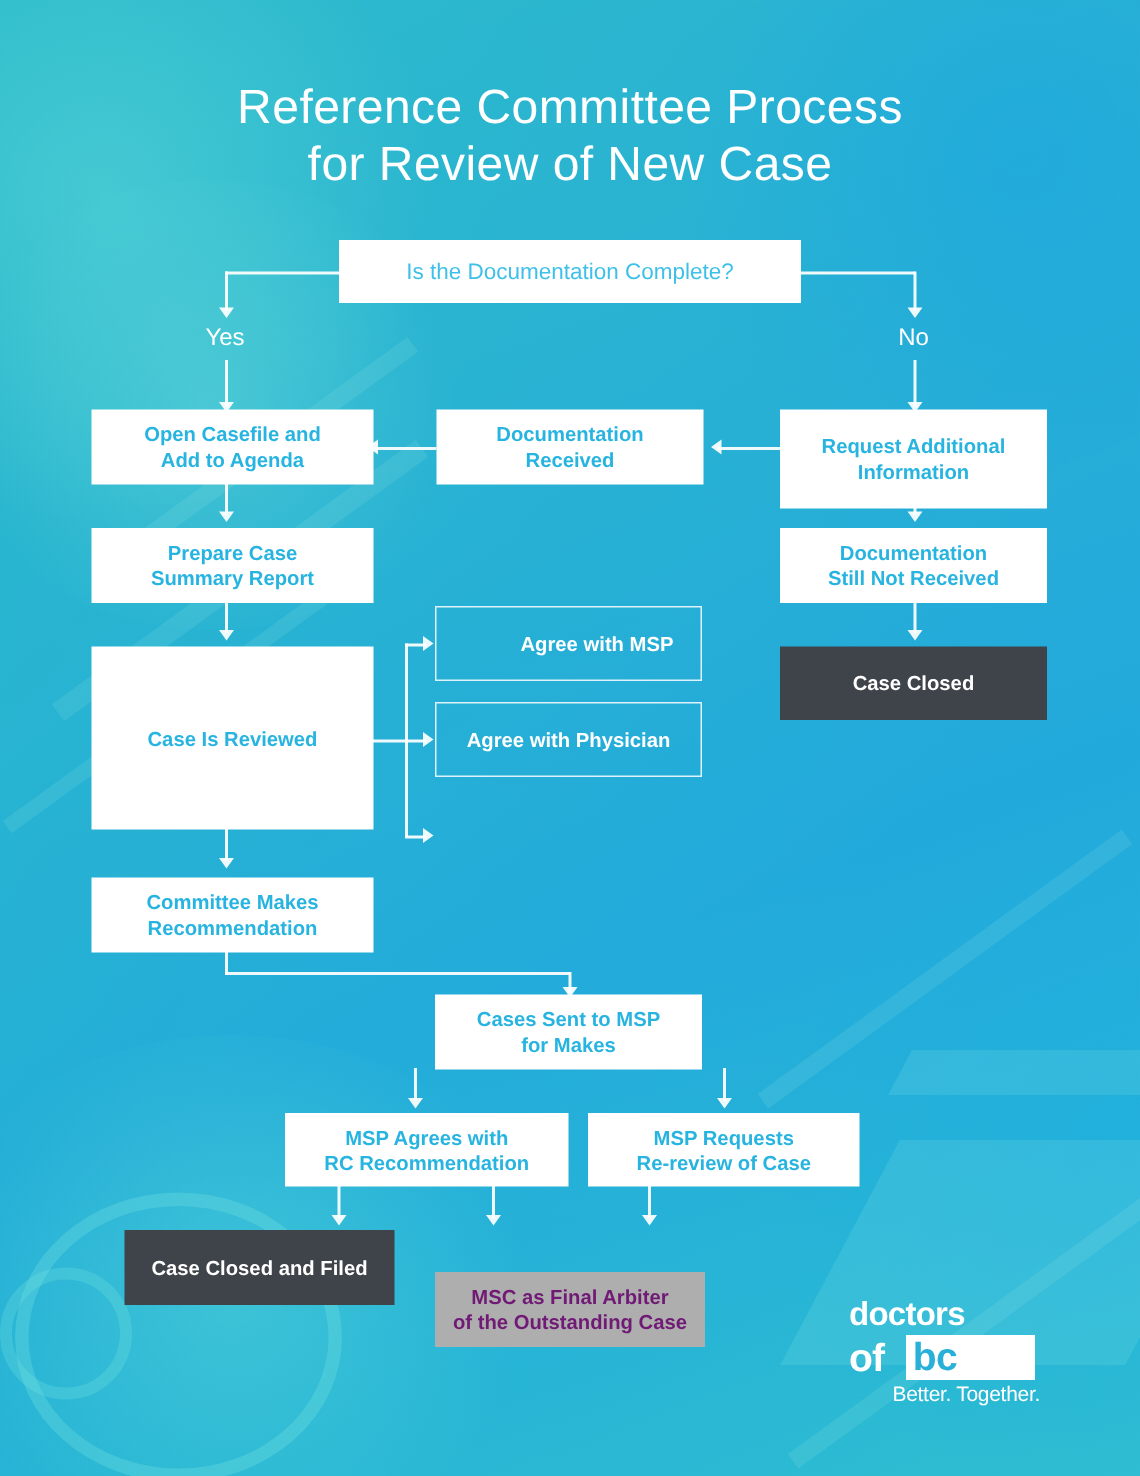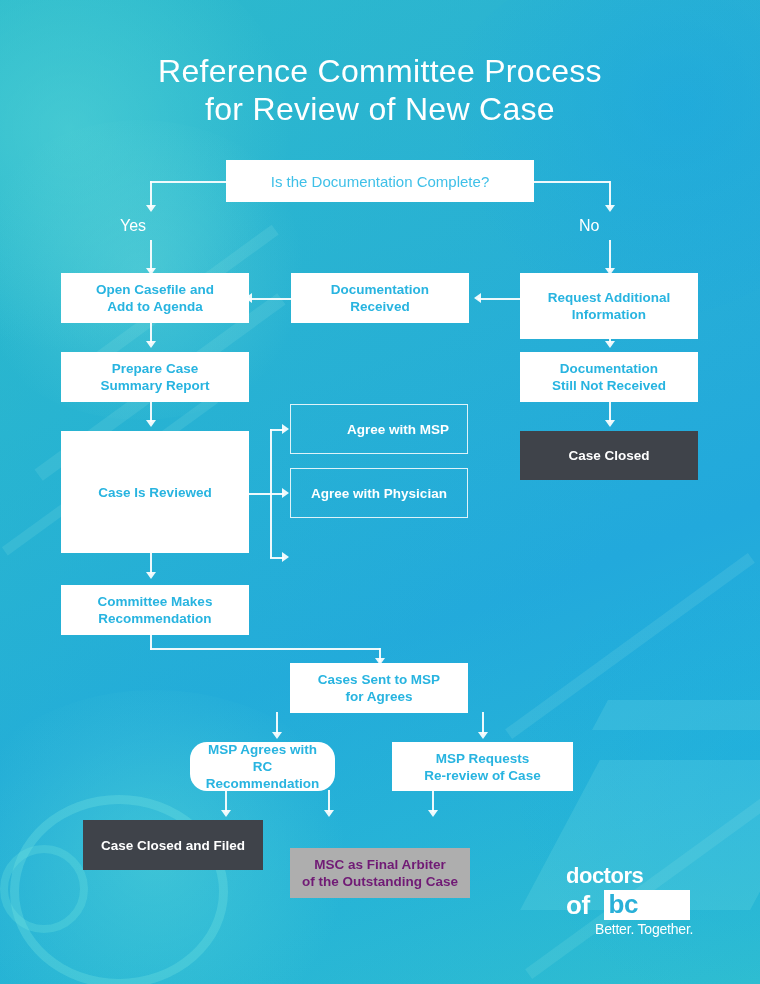--- a/index.html
+++ b/index.html
@@ -56,21 +56,21 @@
 
   
   .ln{position:absolute;background:#ffffff;opacity:0.92;}
   .lnv{width:1.5px;}
   .lnh{height:1.5px;}
   .arr{position:absolute;width:0;height:0;opacity:0.92;}
   .arr-d{border-left:5px solid transparent;border-right:5px solid transparent;border-top:7px solid #ffffff;}
   .arr-l{border-top:5px solid transparent;border-bottom:5px solid transparent;border-right:7px solid #ffffff;}
   .arr-r{border-top:5px solid transparent;border-bottom:5px solid transparent;border-left:7px solid #ffffff;}
 
-  .lbl{position:absolute;color:#ffffff;font-size:16px;font-weight:300;}
+  .lbl{position:absolute;color:#ffffff;font-size:16px;font-weight:300;text-align:center;}
 
   
   .logo{position:absolute;left:566px;top:862px;width:136px;}
   .logo-l1{color:#ffffff;font-size:22px;font-weight:bold;line-height:27px;letter-spacing:-0.5px;}
   .logo-l2{display:flex;align-items:center;gap:14px;margin-top:1px;}
   .logo-of{color:#ffffff;font-size:26px;font-weight:bold;line-height:27px;letter-spacing:-0.5px;}
   .logo-bc{background:#ffffff;color:#29b0d8;font-size:26px;font-weight:bold;line-height:27px;
            padding:1px 2px 2px 5px;width:86px;box-sizing:border-box;letter-spacing:-0.5px;}
   .tagline{position:absolute;left:595px;top:921px;color:#ffffff;font-size:14px;font-weight:300;letter-spacing:-0.2px;}
 </style>
@@ -223,25 +223,25 @@
   <div class="box" style="left:61px;top:585px;width:188px;height:50px;">
     <span>
       <span>Committee Makes</span><br>
       <span>Recommendation</span>
     </span>
   </div>
 
   <div class="box" style="left:290px;top:663px;width:178px;height:50px;">
     <span>
       <span>Cases Sent to MSP</span><br>
-      <span>for Agrees</span>
-    </span>
-  </div>
-
-  <div class="box" style="left:190px;top:742px;width:145px;height:49px;border-radius:17px;">
+      <span>for Makes</span>
+    </span>
+  </div>
+
+  <div class="box" style="left:190px;top:742px;width:189px;height:49px;">
     <span>
       <span>MSP Agrees with</span><br>
       <span>RC Recommendation</span>
     </span>
   </div>
 
   <div class="box" style="left:392px;top:742px;width:181px;height:49px;">
     <span>
       <span>MSP Requests</span><br>
       <span>Re-review of Case</span>

